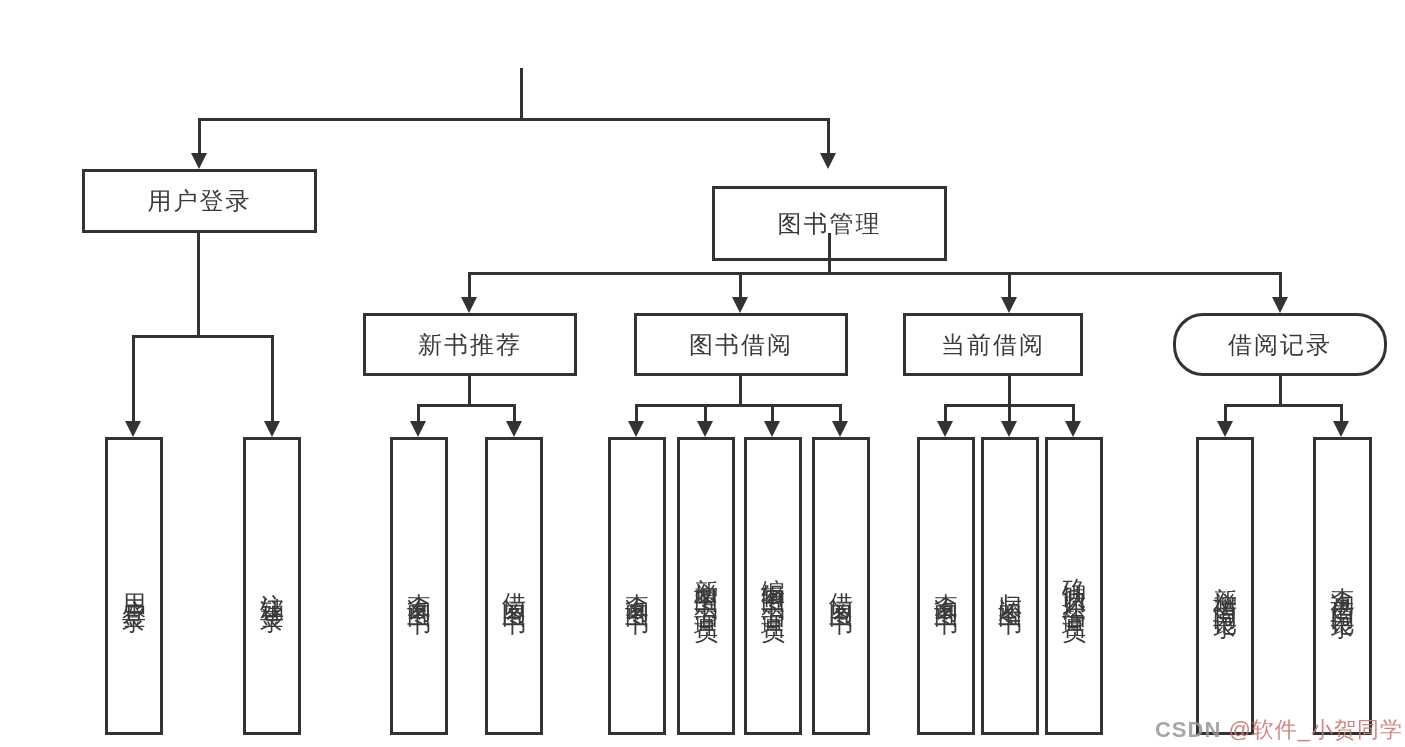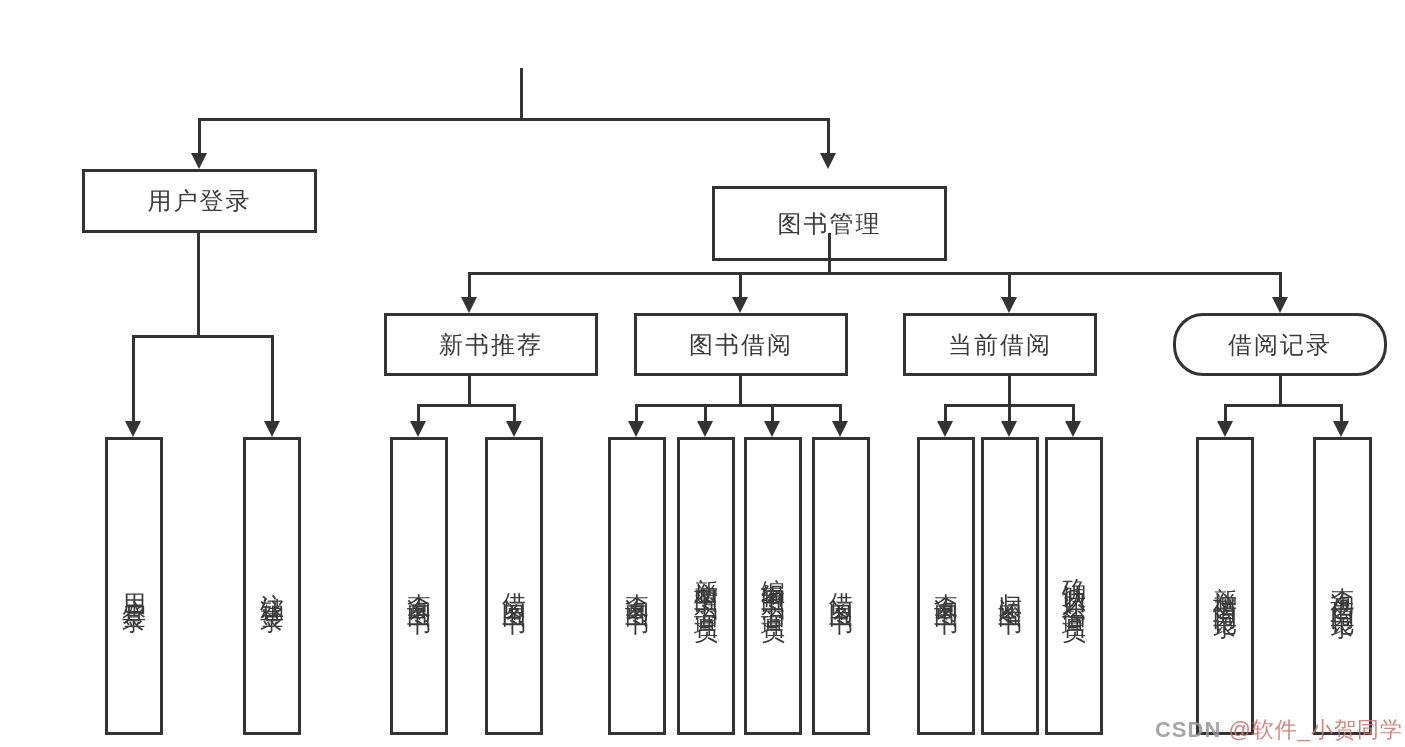--- a/index.html
+++ b/index.html
@@ -60,27 +60,27 @@
   <div class="hline" style="left:468px;top:272px;width:814px;"></div>
   <div class="vline" style="left:468px;top:272px;height:27px;"></div>
   <div class="arrow" style="left:461px;top:297px;"></div>
   <div class="vline" style="left:739px;top:272px;height:27px;"></div>
   <div class="arrow" style="left:732px;top:297px;"></div>
   <div class="vline" style="left:1008px;top:272px;height:27px;"></div>
   <div class="arrow" style="left:1001px;top:297px;"></div>
   <div class="vline" style="left:1279px;top:272px;height:27px;"></div>
   <div class="arrow" style="left:1272px;top:297px;"></div>
 
-  <div class="node" style="left:384px;top:313px;width:214px;height:63px;">
+  <div class="node" style="left:363px;top:313px;width:214px;height:63px;">
     <span>新书推荐</span>
   </div>
   <div class="node" style="left:634px;top:313px;width:214px;height:63px;">
     <span>图书借阅</span>
   </div>
-  <div class="node" style="left:903px;top:313px;width:194px;height:63px;">
+  <div class="node" style="left:903px;top:313px;width:180px;height:63px;">
     <span>当前借阅</span>
   </div>
   <div class="node" style="left:1173px;top:313px;width:214px;height:63px;border-radius:30px;">
     <span>借阅记录</span>
   </div>
 
   <div class="vline" style="left:468px;top:376px;height:28px;"></div>
   <div class="hline" style="left:417px;top:404px;width:99px;"></div>
   <div class="vline" style="left:417px;top:404px;height:18px;"></div>
   <div class="arrow" style="left:410px;top:421px;"></div>

